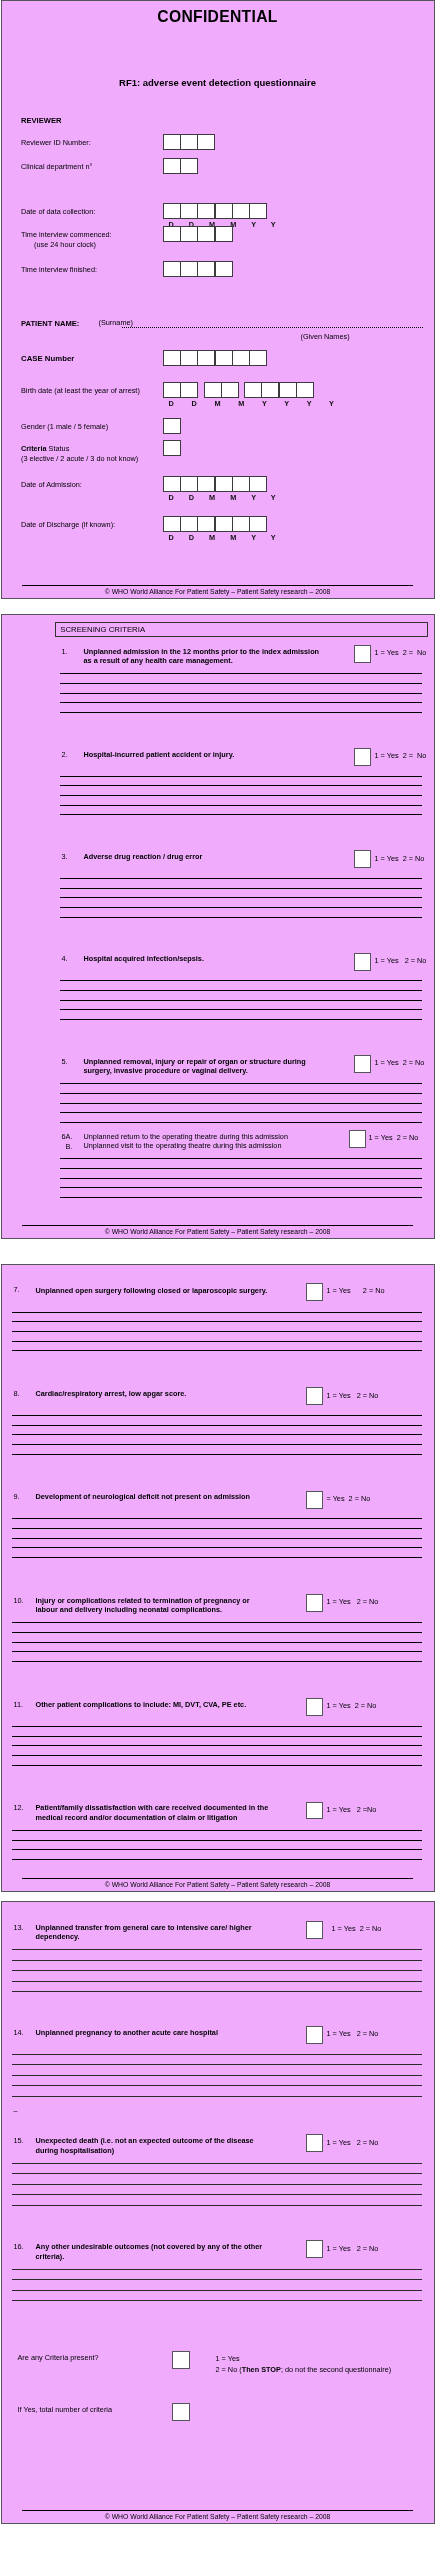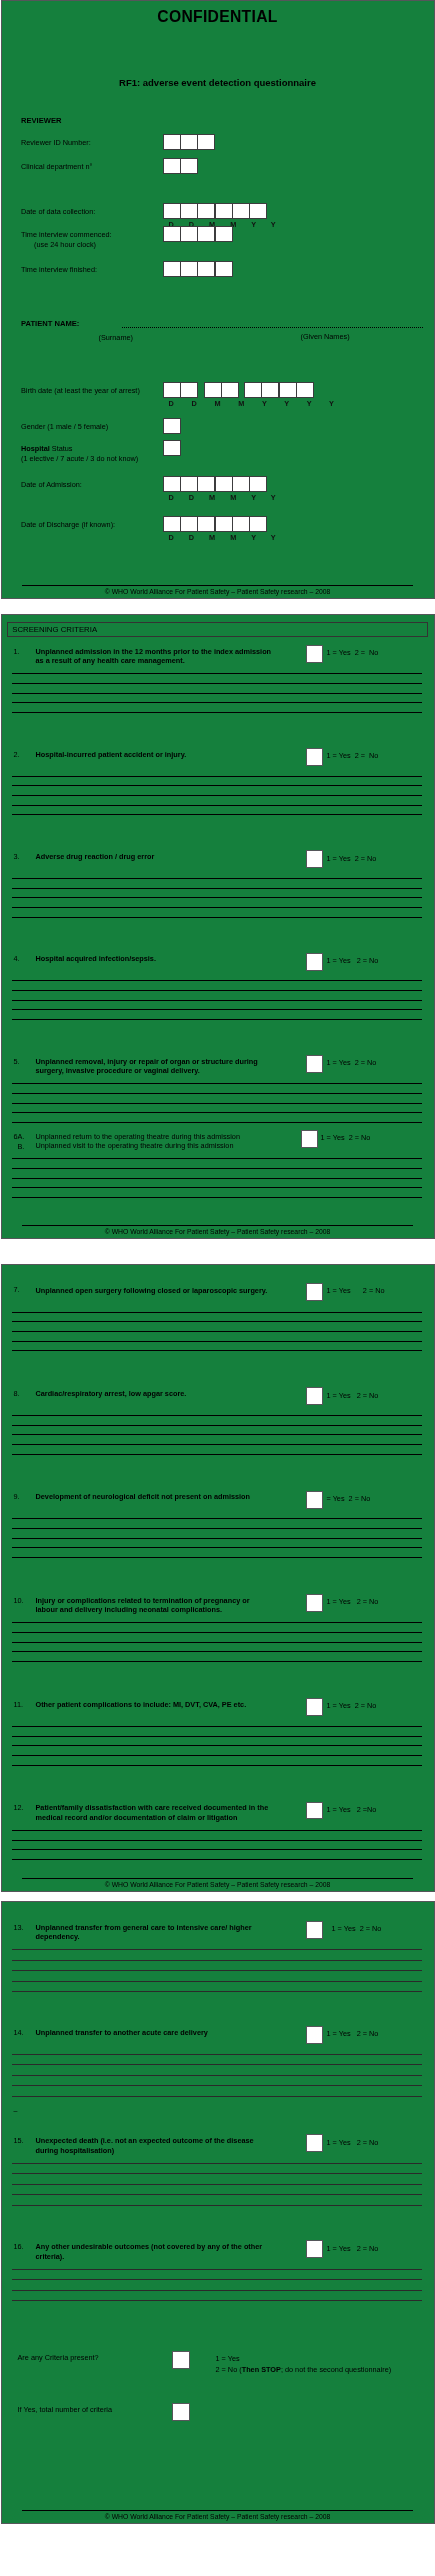--- a/index.html
+++ b/index.html
@@ -1,19 +1,19 @@
 <!DOCTYPE html>
 <html style="font-size:8.7px"><head>
 <meta charset="utf-8">
 <style>
   html,body{margin:0;padding:0;background:#fff;}
   body{width:435px;font-family:"Liberation Sans","DejaVu Sans",sans-serif;color:#000;padding-bottom:51px;}
-  .page{position:relative;margin:0 0.5px;border:1.1px solid #55565a;background:#15803d;box-sizing:border-box;}
+  .page{position:relative;margin:0 0.5px;border:1.1px solid #55565a;background:#f0abfc;box-sizing:border-box;}
   #p1{height:599px;}
-  #p2{height:625px;margin-top:15px;}
+  #p2{height:625px;margin-top:15px;padding-left:48px;}
   #p3{height:628px;margin-top:25px;}
   #p4{height:623px;margin-top:9.2px;}
 
   
   .pfooter{position:absolute;left:20.6px;right:20.6px;bottom:3.2px;text-align:center;font-size:6.8px;}
   .pfooter .rule-line{border-top:1.4px solid #000;margin-bottom:1.6px;}
 
   
   .confidential{position:absolute;top:6.5px;left:0;right:0;text-align:center;font-size:15.7px;font-weight:bold;letter-spacing:0.3px;}
   .rf1-title{position:absolute;top:76px;left:0;right:0;text-align:center;font-size:9.5px;font-weight:bold;}
@@ -106,23 +106,34 @@
         <div class="cell"></div>
         <div class="cell"></div>
         <div class="cell"></div>
       </div>
   </div>
 
   <div class="pn-row" style="top:318px">
     <span class="pn-label">PATIENT NAME:</span>
     <span class="pn-dots"></span>
   </div>
-  <div class="pn-sub" style="top:332px;left:97px">(Surname)</div>
+  <div class="pn-sub" style="top:317px;left:97px">(Surname)</div>
   <div class="pn-sub" style="top:331px;left:299px">(Given Names)</div>
 
+  <div class="af" style="top:353px">
+    <span class="flabel bold" style="font-size:7.8px">CASE Number</span>
+    <div class="cells">
+        <div class="cell"></div>
+        <div class="cell"></div>
+        <div class="cell"></div>
+        <div class="cell"></div>
+        <div class="cell"></div>
+        <div class="cell"></div>
+      </div>
+  </div>
 
   <div class="af" style="top:385px">
     <span class="flabel">Birth date (at least the year of arrest)</span>
     <div class="cells">
         <div class="cell"></div>
         <div class="cell"></div>
       </div>
     <div class="cells-gap"></div>
     <div class="cells">
         <div class="cell"></div>
@@ -139,21 +150,21 @@
   <div class="legend" style="top:398px;left:167px;word-spacing:15.7px;">D D M M Y Y Y Y</div>
 
   <div class="af" style="top:421px">
     <span class="flabel">Gender (1 male / 5 female)</span>
     <div class="cells">
         <div class="cell"></div>
       </div>
   </div>
 
   <div class="af" style="top:443px">
-    <span class="flabel"><span class="bold">Hospital</span><span> Status</span><br><span>(1 elective / 7 acute / 3 do not know)</span></span>
+    <span class="flabel"><span class="bold">Criteria</span><span> Status</span><br><span>(3 elective / 2 acute / 3 do not know)</span></span>
     <div class="cells">
         <div class="cell"></div>
       </div>
   </div>
 
   <div class="af" style="top:479px">
     <span class="flabel">Date of Admission:</span>
     <div class="cells">
         <div class="cell"></div>
         <div class="cell"></div>
@@ -379,21 +390,21 @@
   <div class="q-lines thin">
       <div class="rule"></div>
       <div class="rule"></div>
       <div class="rule"></div>
       <div class="rule"></div>
       <div class="rule"></div>
     </div>
 
   <div class="q" style="margin-top:26px">
     <span class="q-num">14.</span>
-    <span class="q-text">Unplanned transfer to another acute care delivery</span>
+    <span class="q-text">Unplanned pregnancy to another acute care hospital</span>
     <span class="q-box"></span>
     <span class="q-ans">1 = Yes   2 = No</span>
   </div>
   <div class="q-lines thin">
       <div class="rule"></div>
       <div class="rule"></div>
       <div class="rule"></div>
       <div class="rule"></div>
       <div class="rule"></div>
     </div>

